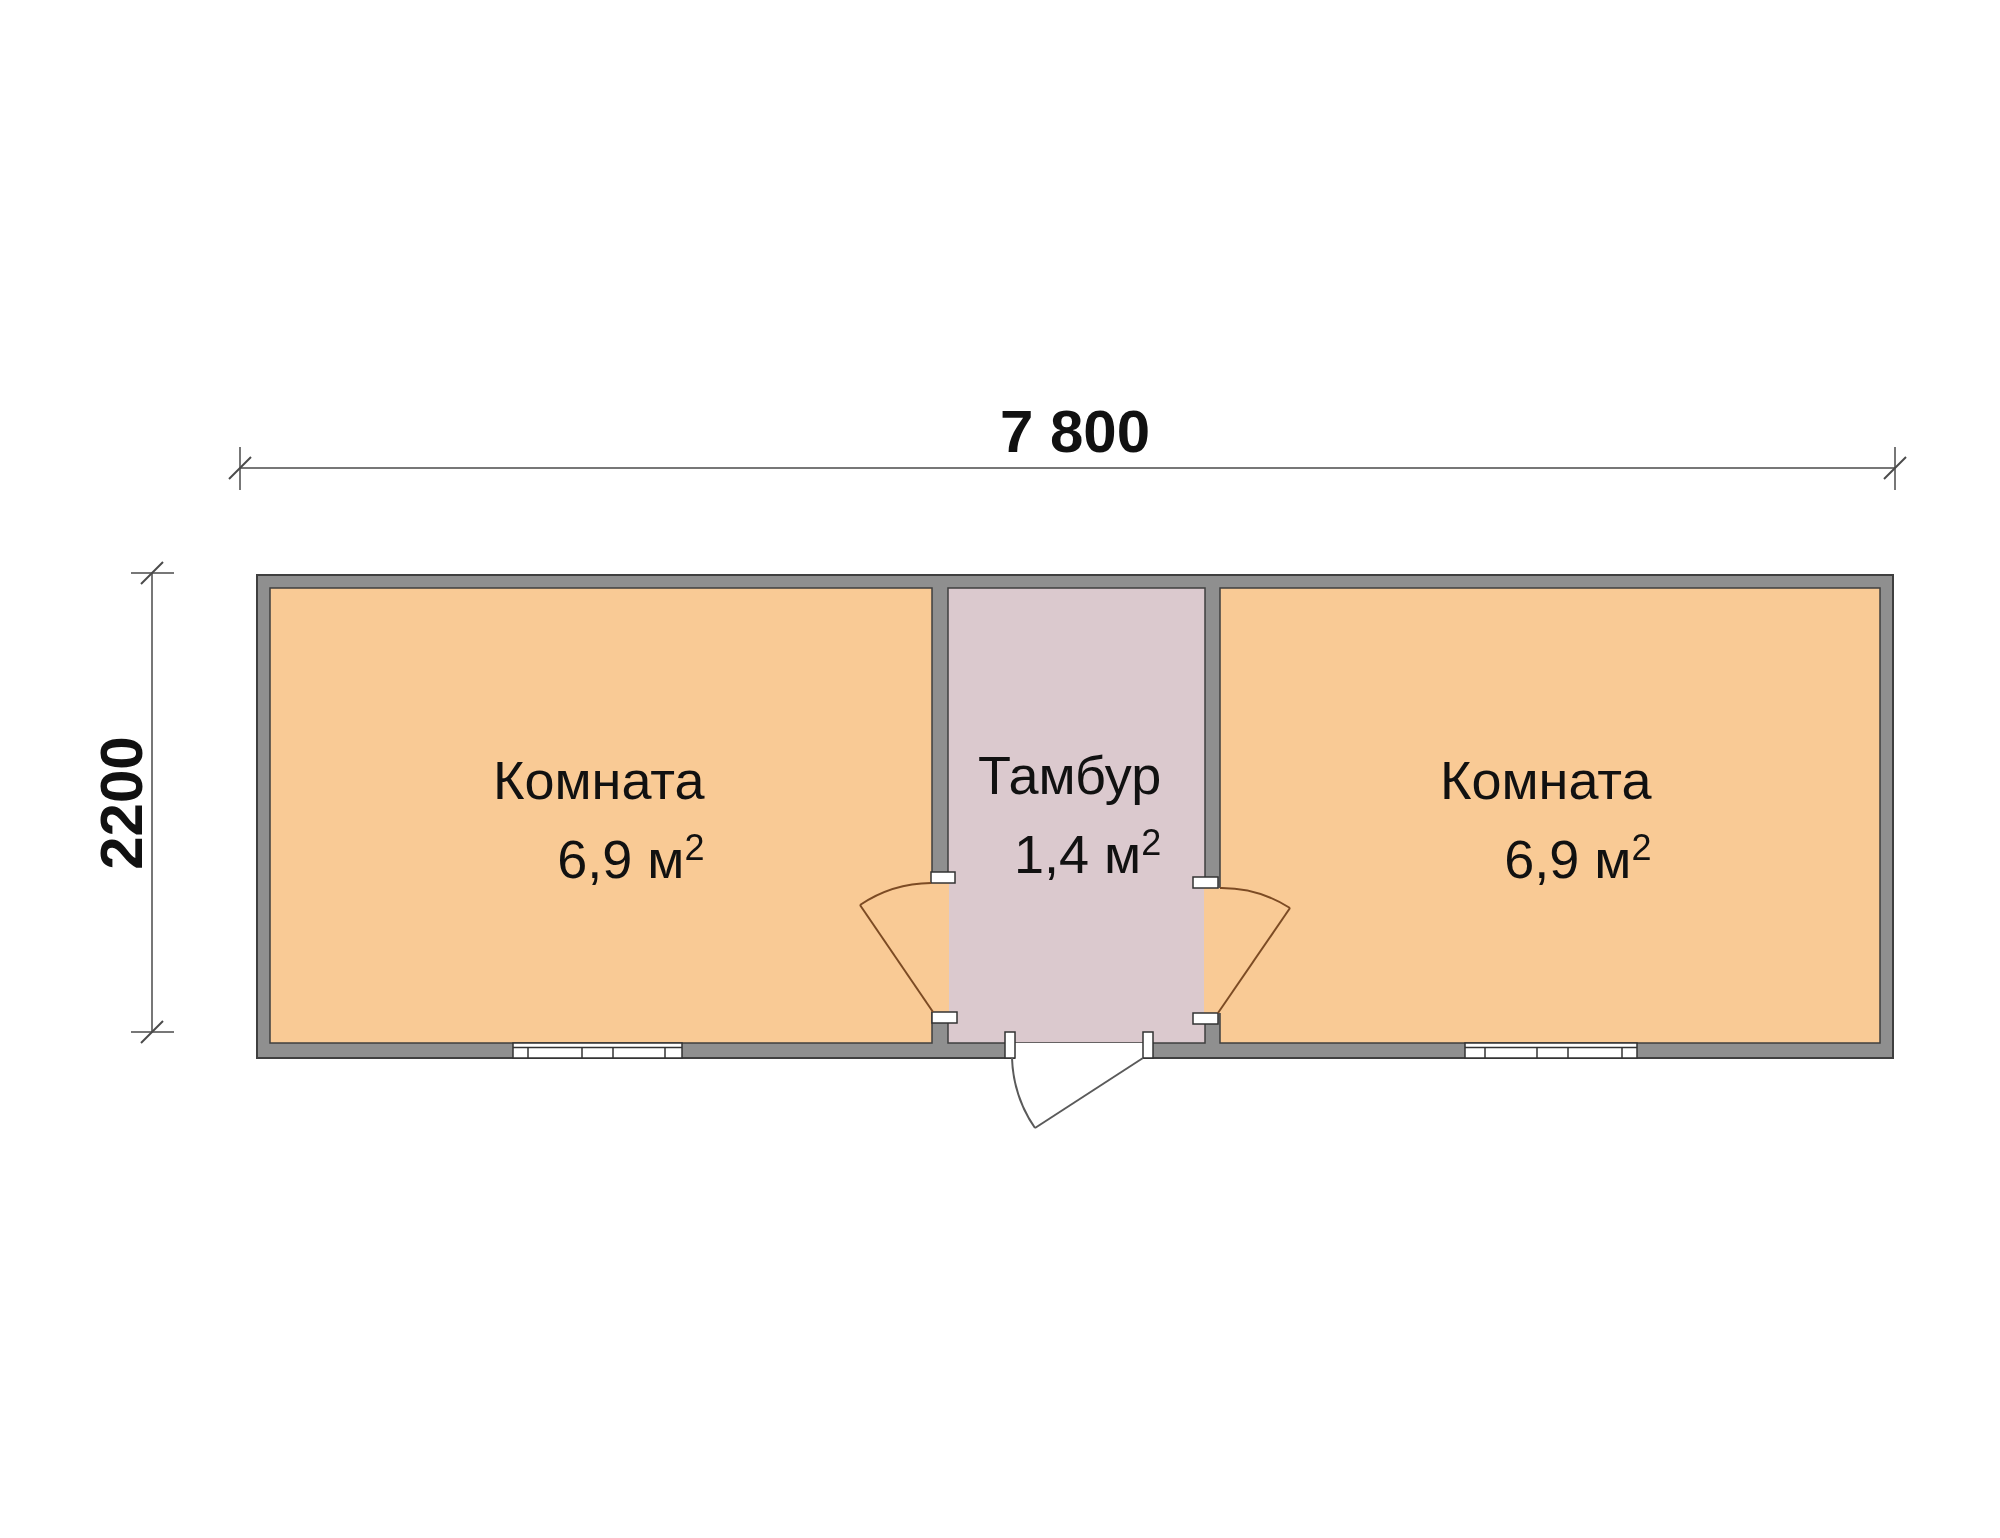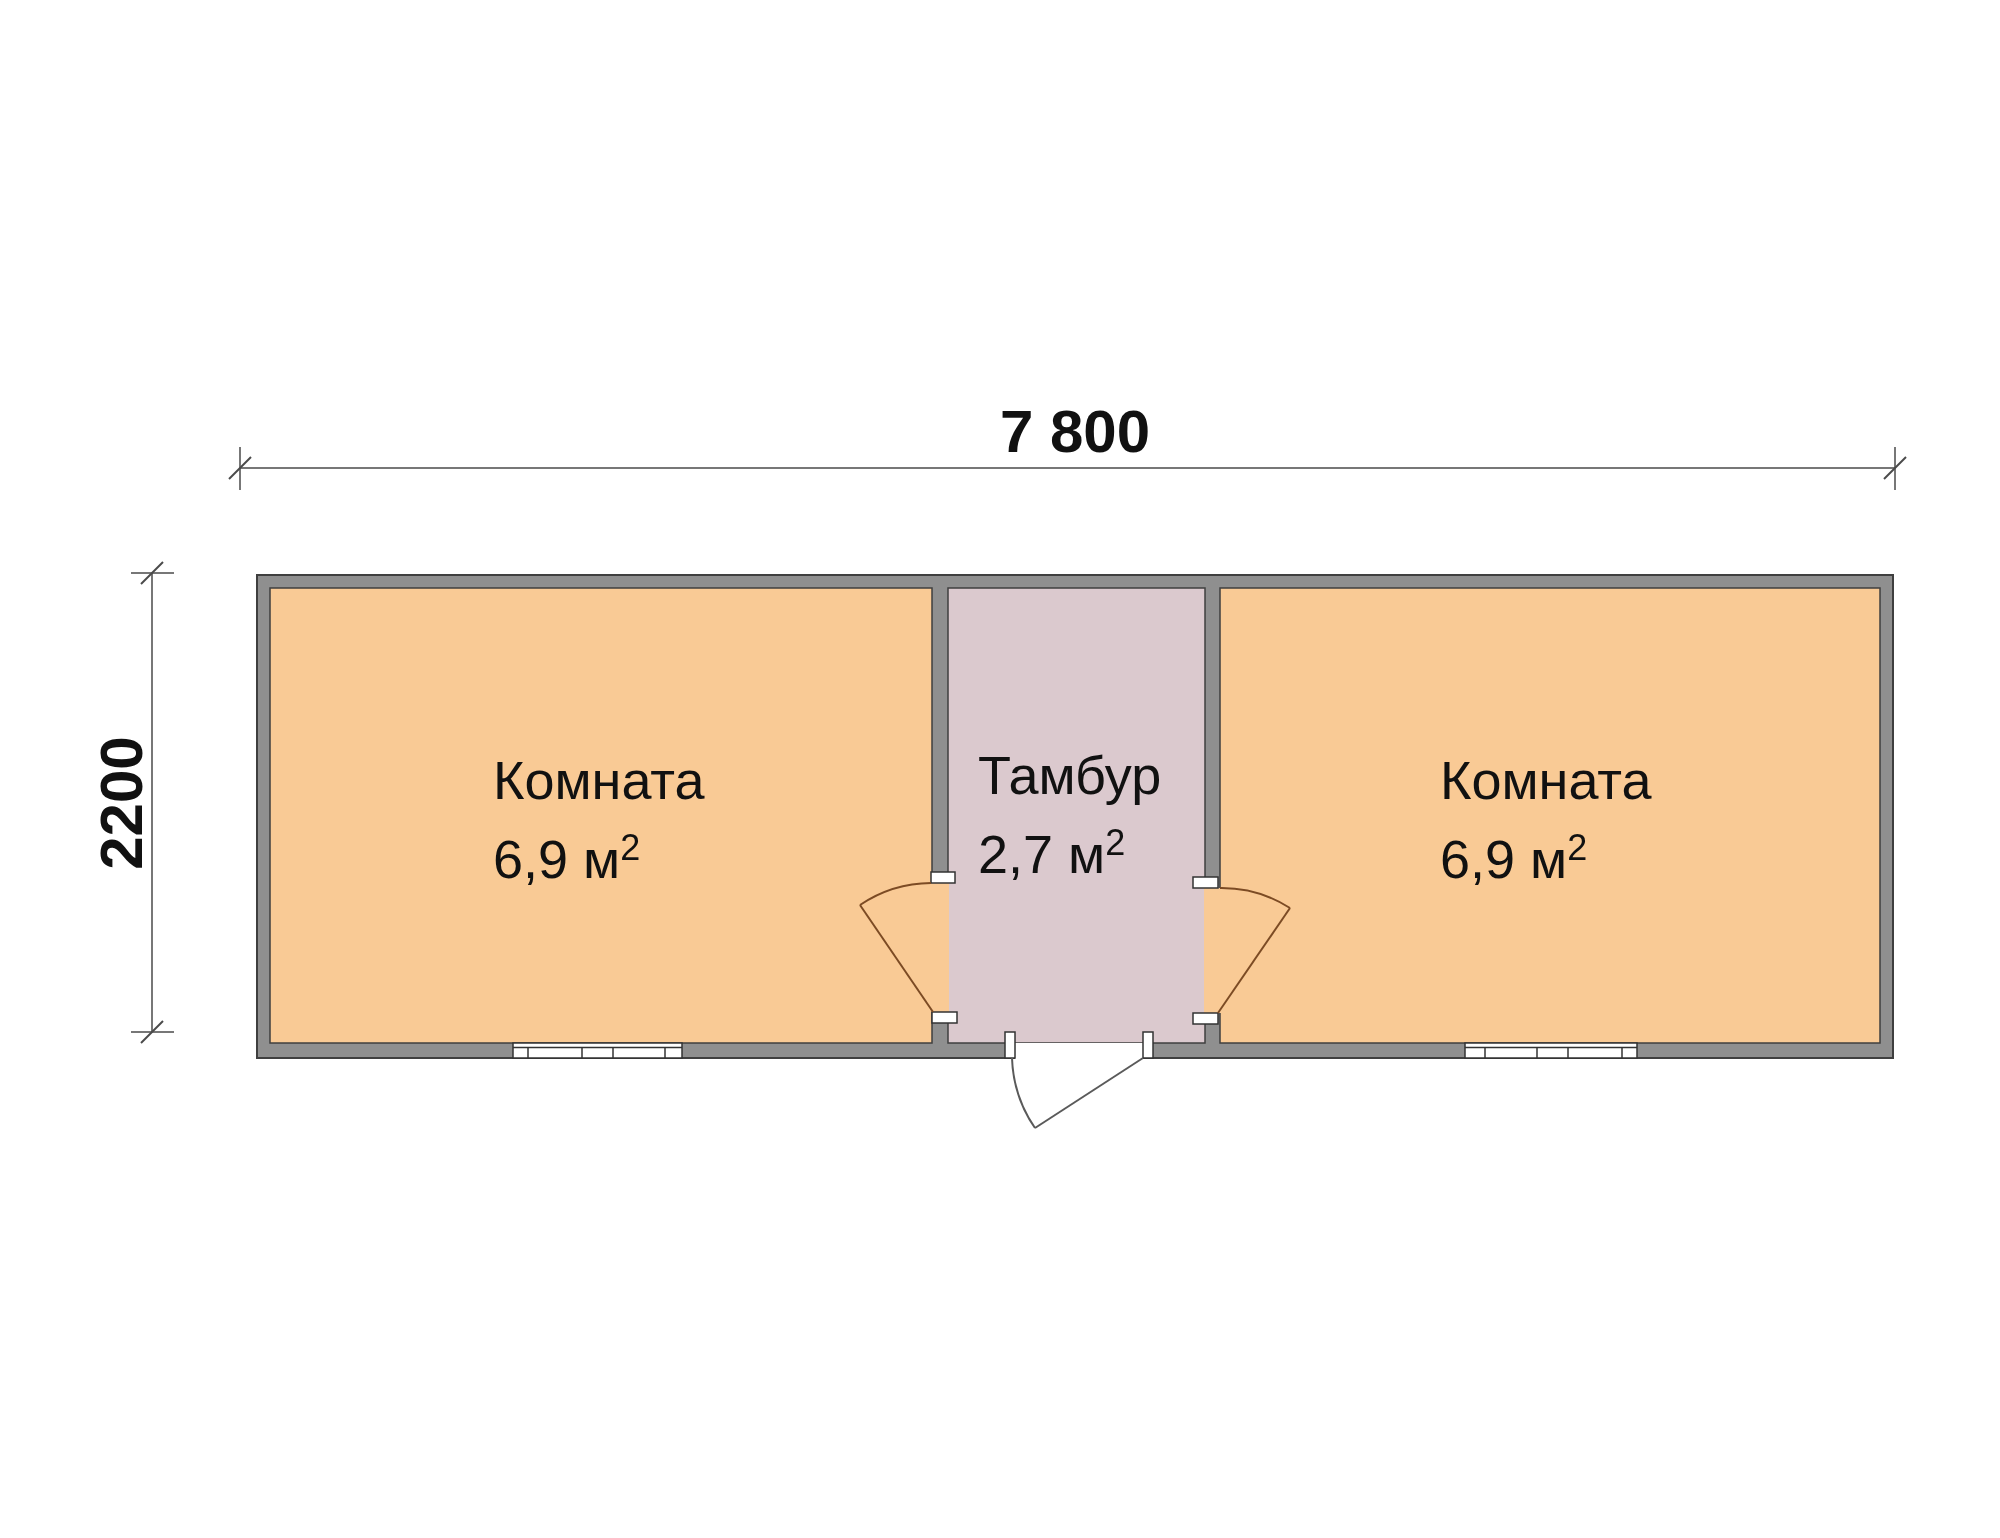--- a/index.html
+++ b/index.html
@@ -10,21 +10,21 @@
     font-family:"Liberation Sans", sans-serif;
     color:var(--text-color,#111);
     overflow:hidden;
   }
   .plan-svg{position:absolute;left:0;top:0;}
   .room-label{
     position:absolute;
     font-size:54px;
     line-height:79px;
     white-space:nowrap;
-    text-align:left;
+    text-align:right;
     color:var(--text-color,#111);
   }
   .room-label sup{
     font-size:36px;
     line-height:0;
     vertical-align:18px;
   }
   .dim-label{
     position:absolute;
     font-size:60px;
@@ -120,21 +120,21 @@
 
   <div class="dim-label height">2200</div>
 
   <div class="room-label" style="left:493px;top:741px;">
     <div>Комната</div>
     <div><span>6,9 м</span><sup>2</sup></div>
   </div>
 
   <div class="room-label" style="left:978px;top:736px;">
     <div>Тамбур</div>
-    <div><span>2,7 м</span><sup>2</sup></div>
+    <div><span>1,4 м</span><sup>2</sup></div>
   </div>
 
   <div class="room-label" style="left:1440px;top:741px;">
     <div>Комната</div>
     <div><span>6,9 м</span><sup>2</sup></div>
   </div>
 
 </div>
 
 </body></html>

